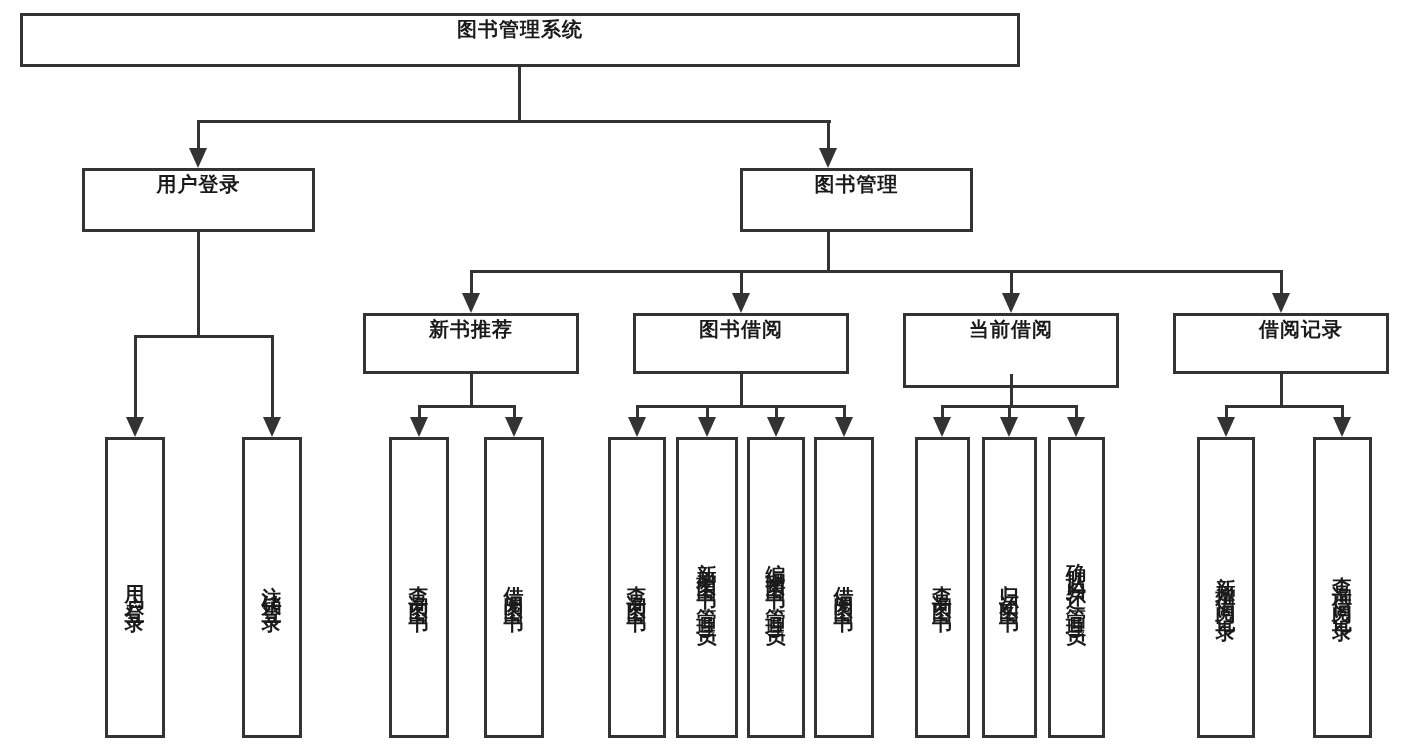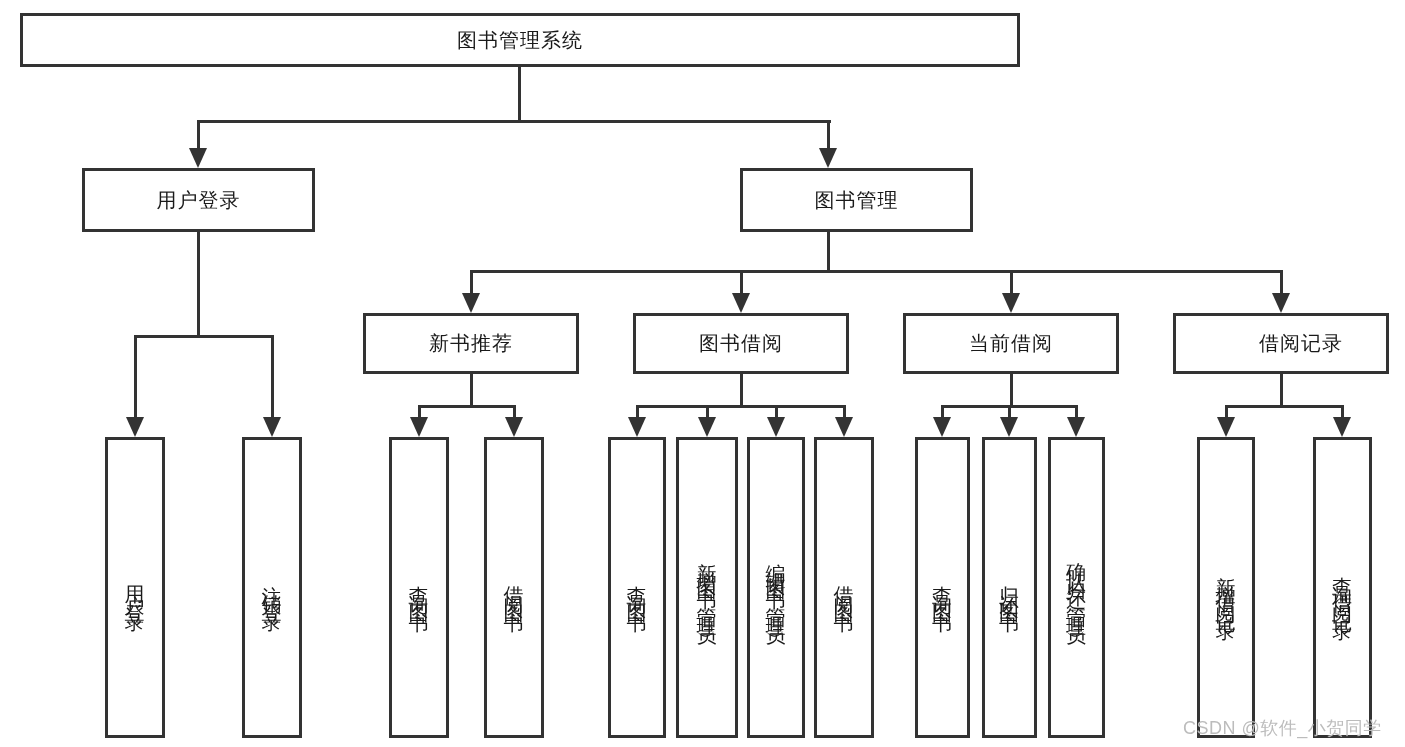--- a/index.html
+++ b/index.html
@@ -16,26 +16,26 @@
     width: 1405px;
     height: 747px;
     background: var(--bg);
     overflow: hidden;
   }
   .box {
     position: absolute;
     border: 3px solid var(--line);
     background: var(--bg);
     display: flex;
-    align-items: center;
     justify-content: center;
     color: var(--text);
     font-size: 20px;
     letter-spacing: 1px;
     text-align: center;
+    font-weight: bold;
   }
   .vbox .vtext {
     writing-mode: vertical-rl;
     text-orientation: mixed;
     letter-spacing: 9px;
     font-size: 20px;
     line-height: 1;
     color: var(--text);
   }
   .vline { position: absolute; width: 3px; background: var(--line); }
@@ -97,21 +97,21 @@
   <div class="arrow" style="left:1002px; top:293px;"></div>
   <div class="vline" style="left:1280px; top:270px; height:23px;"></div>
   <div class="arrow" style="left:1272px; top:293px;"></div>
 
   <div class="box" style="left:633px; top:313px; width:216px; height:61px;">
     <span>图书借阅</span>
   </div>
   <div class="box" style="left:363px; top:313px; width:216px; height:61px;">
     <span>新书推荐</span>
   </div>
-  <div class="box" style="left:903px; top:313px; width:216px; height:61px;">
+  <div class="box" style="left:903px; top:313px; width:216px; height:75px;">
     <span>当前借阅</span>
   </div>
   <div class="box" style="left:1173px; top:313px; width:216px; height:61px;padding-left:40px;">
     <span>借阅记录</span>
   </div>
 
   <div class="vline" style="left:470px; top:374px; height:31px;"></div>
   <div class="hline" style="left:418px; top:405px; width:98px;"></div>
   <div class="vline" style="left:418px; top:405px; height:12px;"></div>
   <div class="arrow" style="left:410px; top:417px;"></div>
@@ -182,15 +182,14 @@
     <span class="vtext">确认归还（管理员）</span>
   </div>
 
   <div class="box vbox" style="left:1197px; top:437px; width:58px; height:301px;">
     <span class="vtext">新增借阅记录</span>
   </div>
   <div class="box vbox" style="left:1313px; top:437px; width:59px; height:301px;">
     <span class="vtext">查询借阅记录</span>
   </div>
 
-  <div class="watermark">CSDN @软件_小贺同学</div>
 
 </div>
 
 </body></html>

